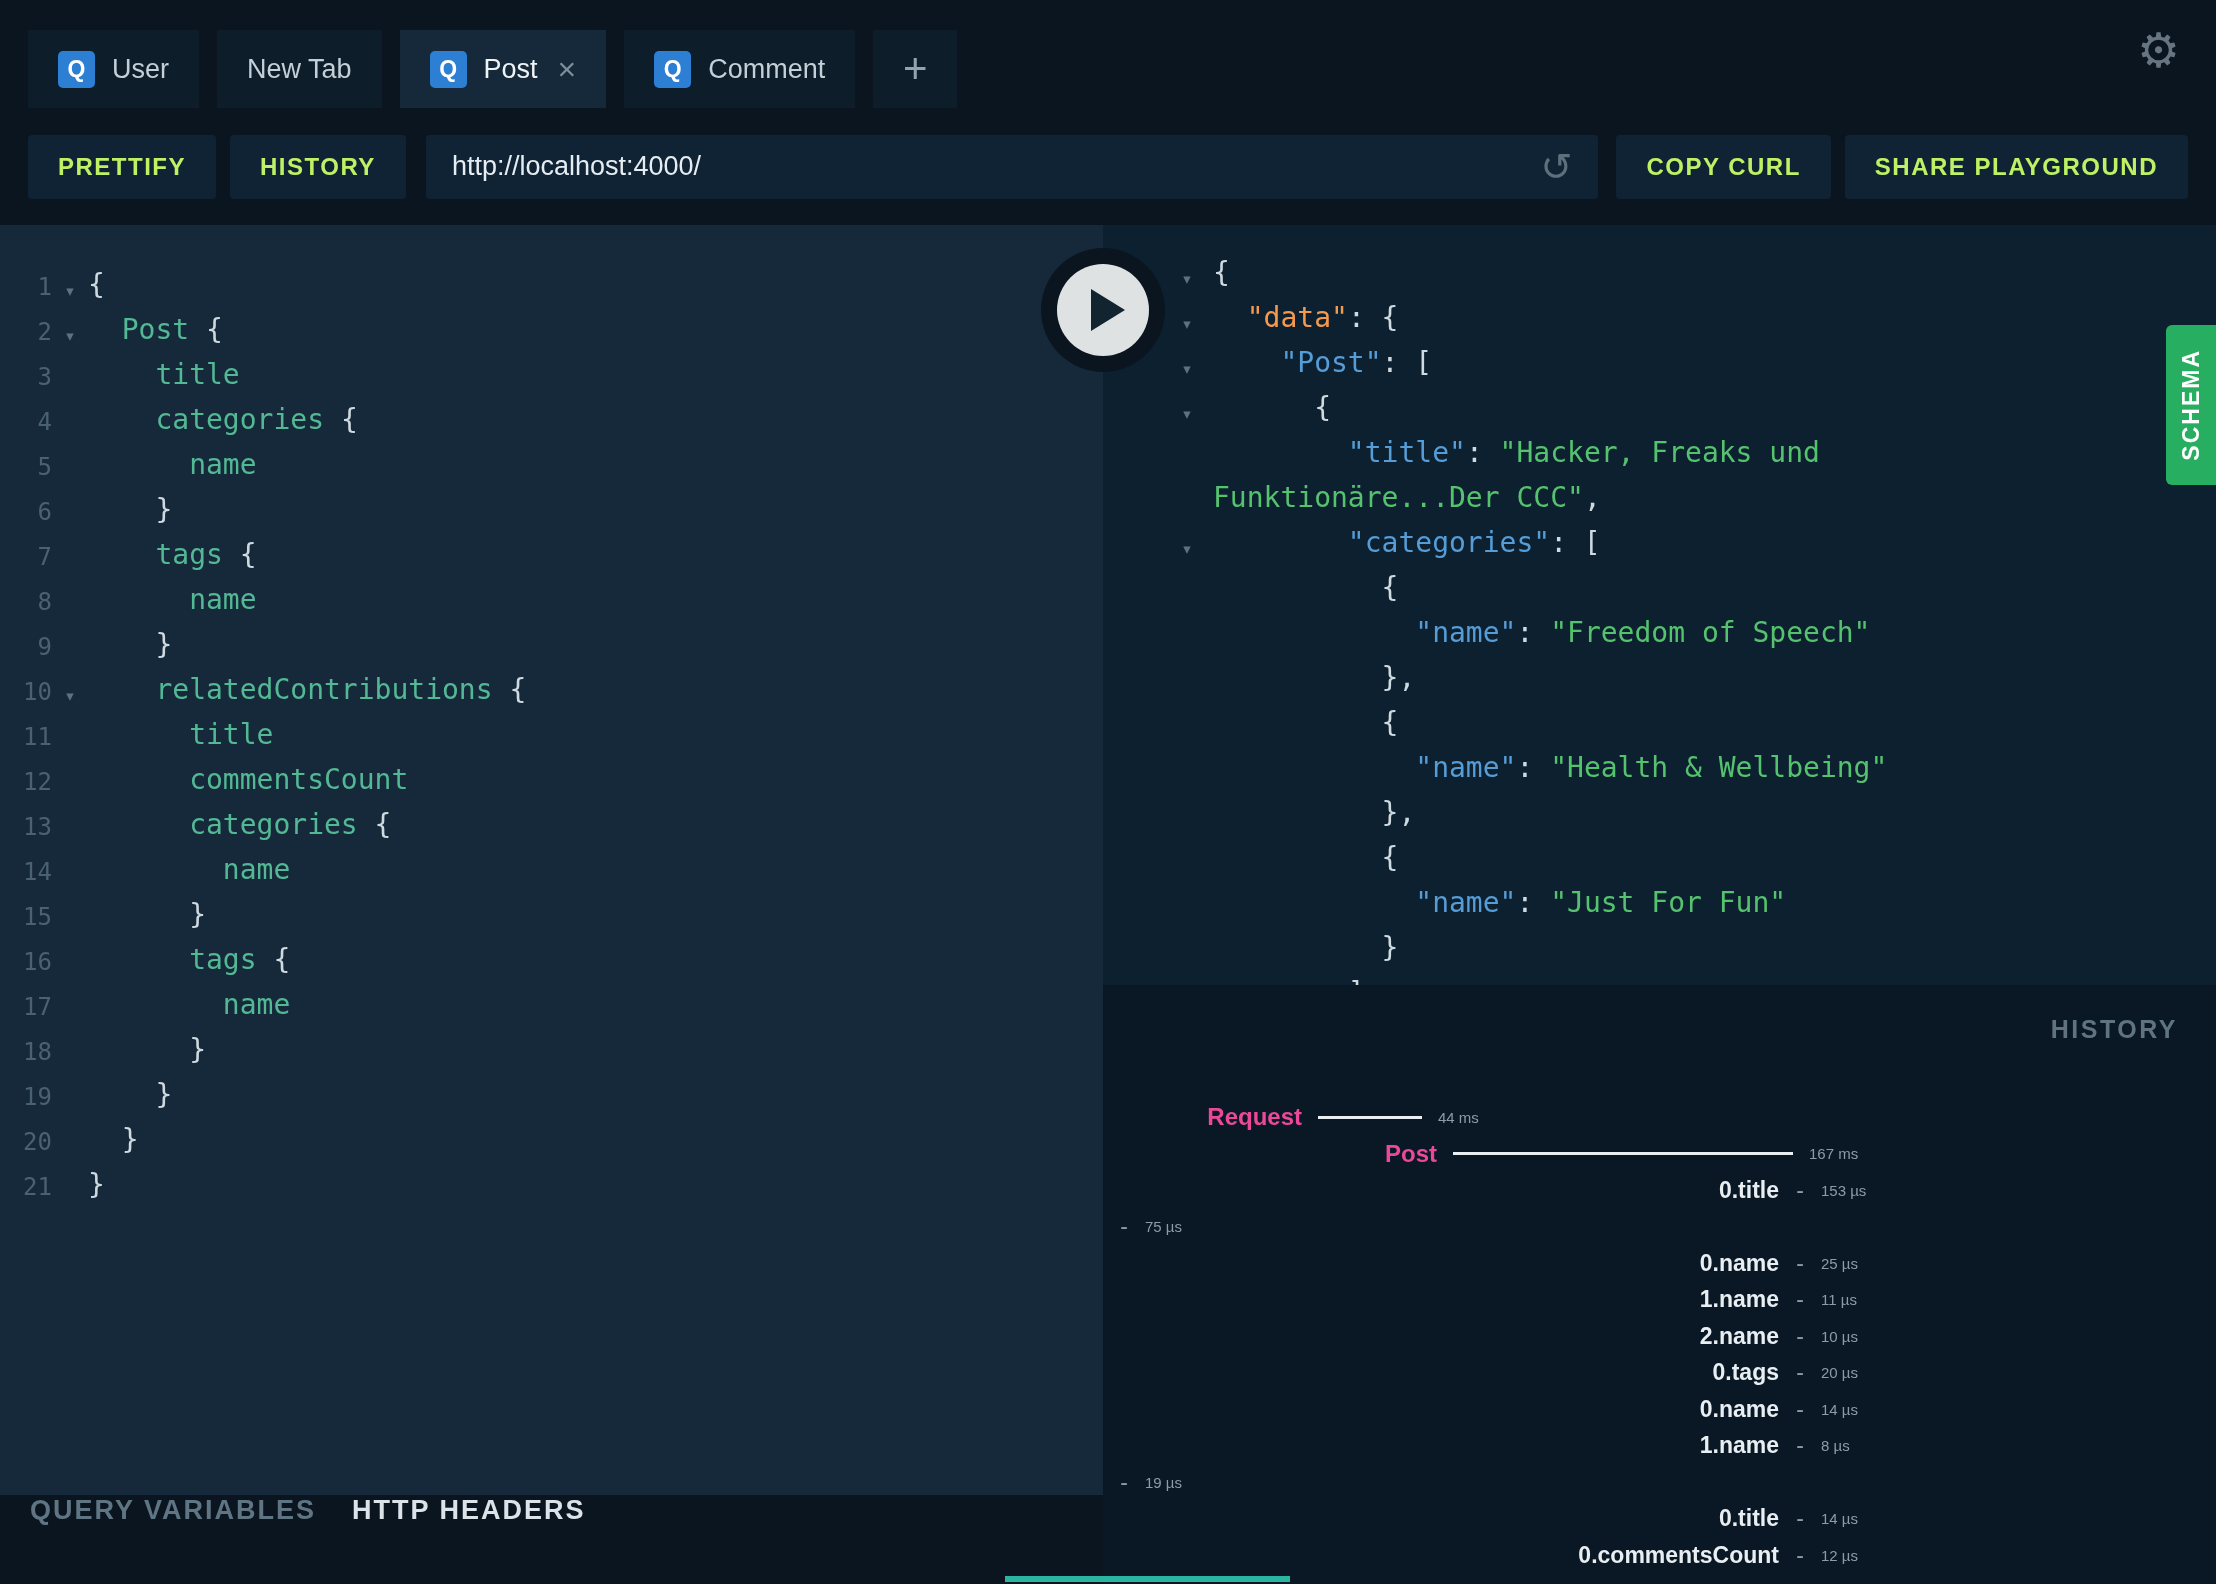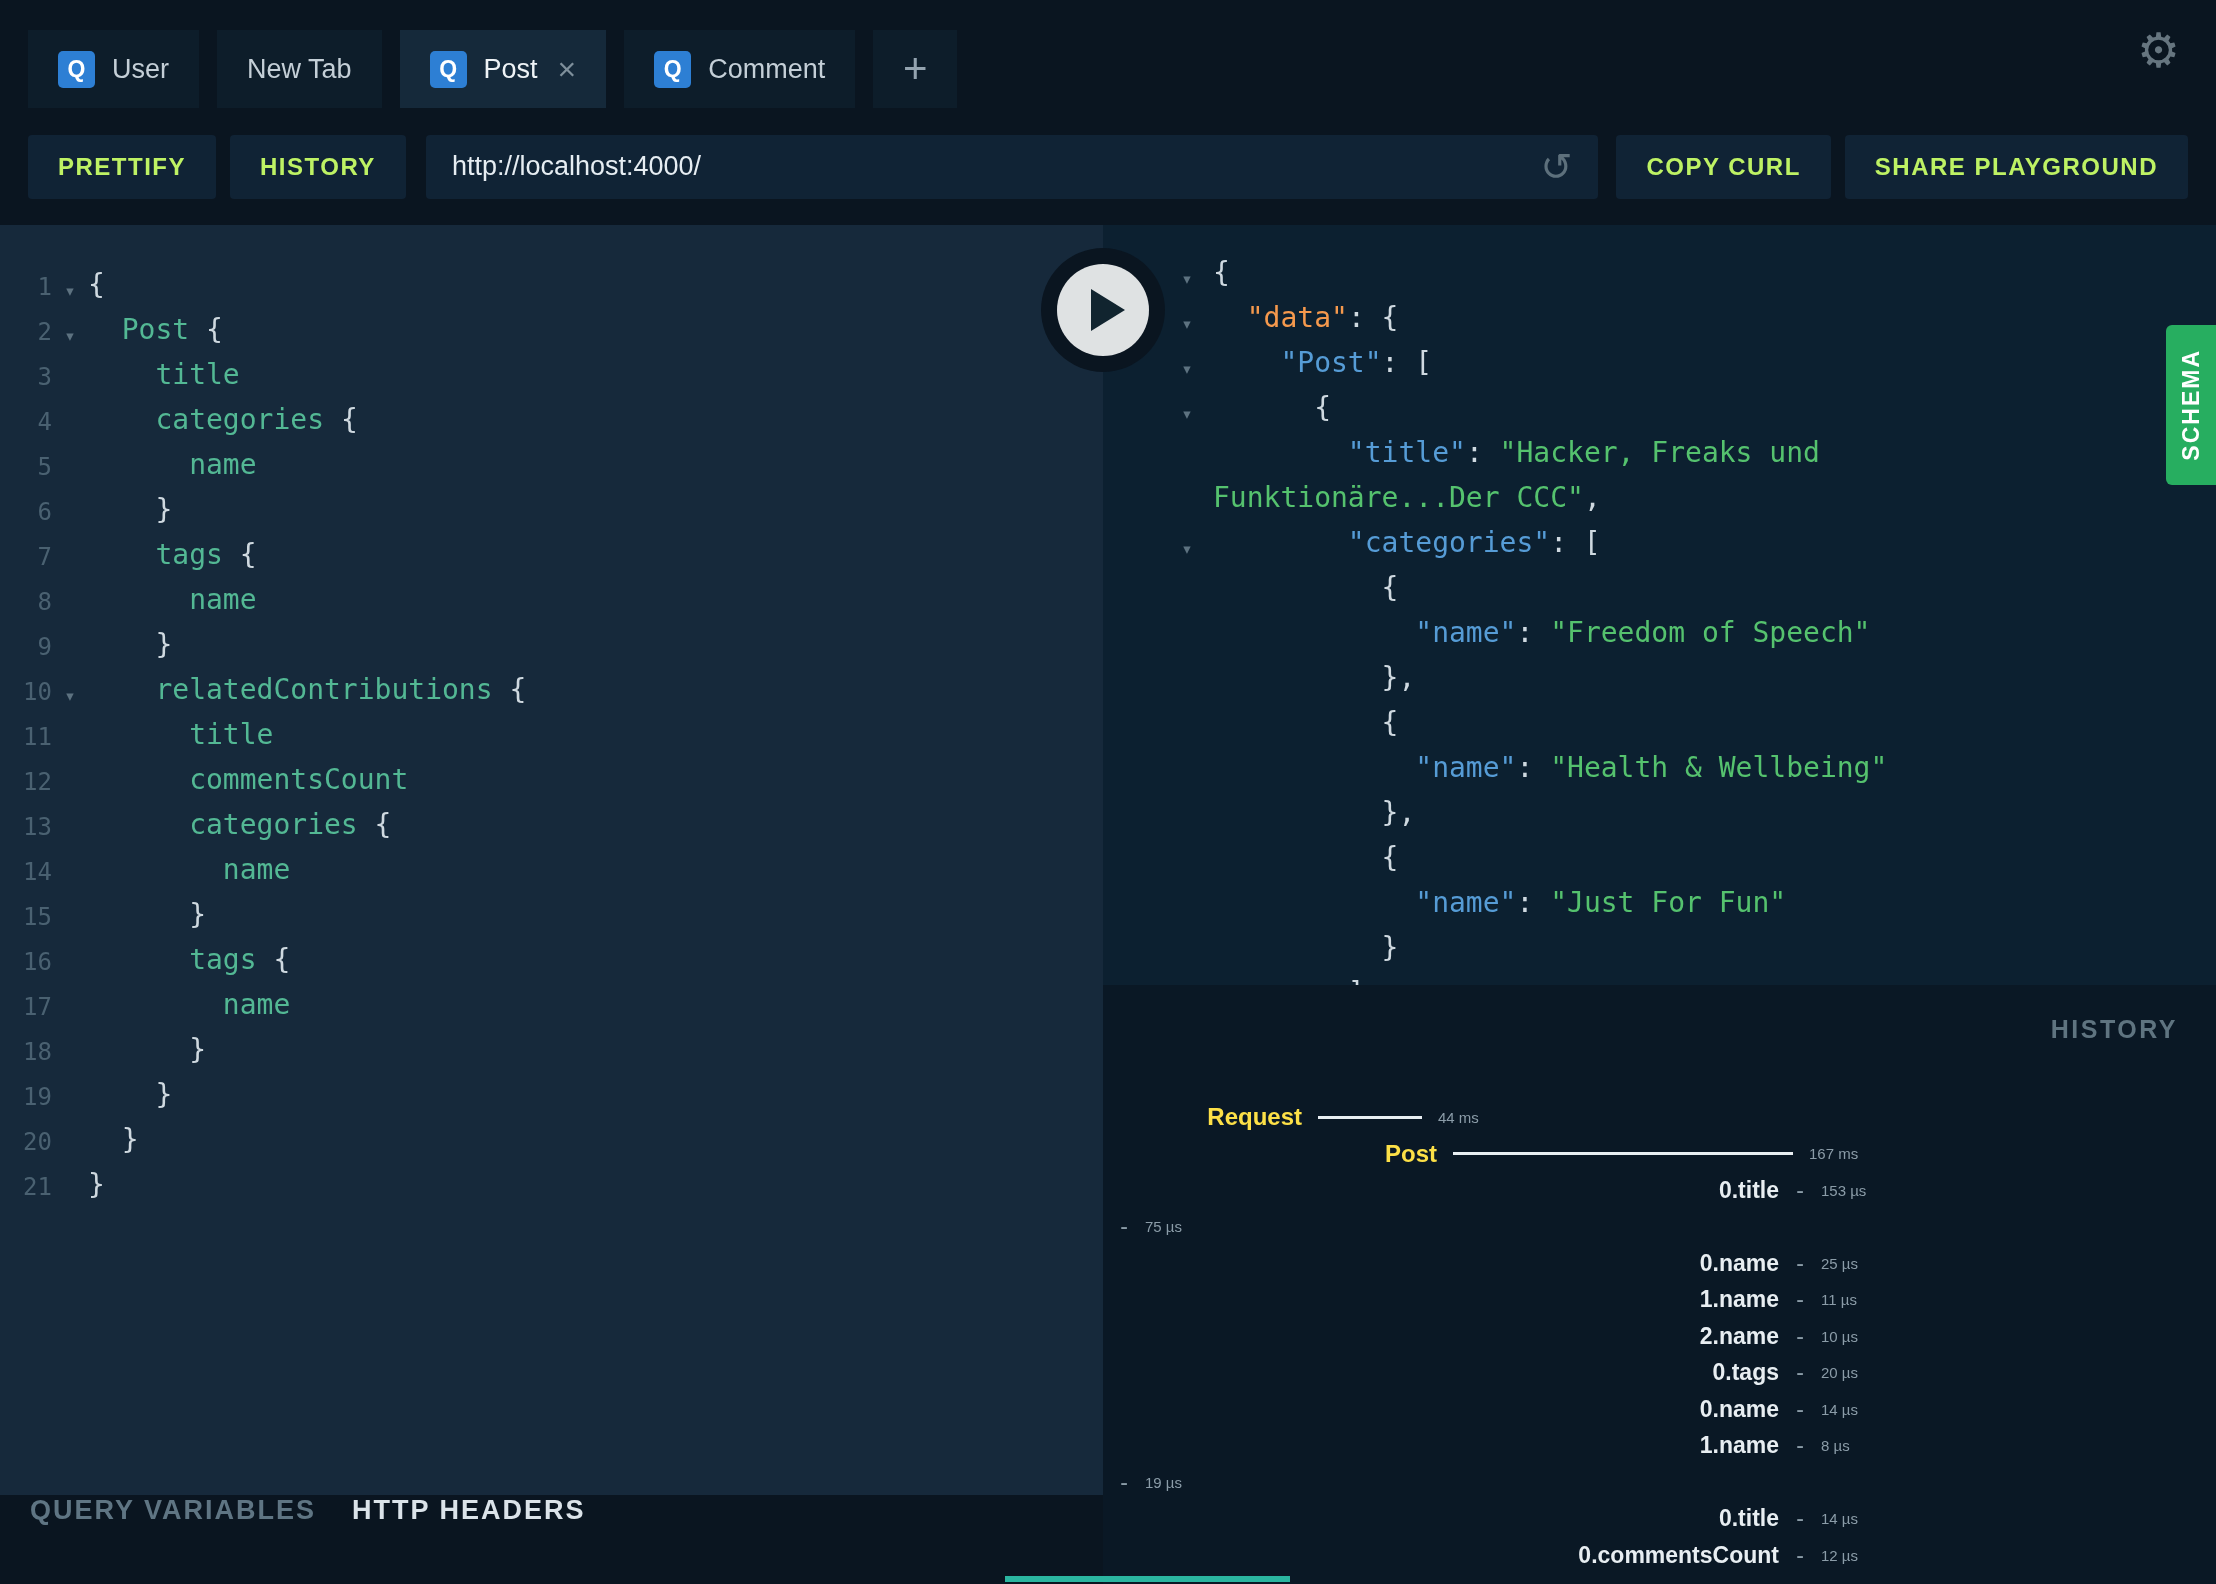--- a/index.html
+++ b/index.html
@@ -76,21 +76,21 @@
   .play-tri{width:0;height:0;border-top:21px solid transparent;border-bottom:21px solid transparent;
         border-left:34px solid #11242f;margin-left:10px;}
 
   
   .tracing-pane{position:absolute;top:985px;left:1103px;right:0;bottom:0;
                 background:var(--tracing-bg);overflow:hidden;}
   .tracing-title{position:absolute;top:30px;right:38px;color:#5f7480;font-size:25px;
                 font-weight:700;letter-spacing:2.5px;}
   .trows{position:absolute;top:114px;left:0;right:0;}
   .trow{display:flex;align-items:center;height:36.5px;}
-  .tslabel{text-align:right;color:#fde047;font-size:24px;font-weight:600;flex:none;}
+  .tslabel{text-align:right;color:#ec4899;font-size:24px;font-weight:600;flex:none;}
   .tbar{height:3px;background:#e8eef2;margin:0 16px;flex:none;}
   .tlabel{width:676px;text-align:right;color:#e8eef2;font-size:23px;font-weight:700;flex:none;}
   .tdash{width:42px;text-align:center;color:#8b9ca8;font-size:23px;flex:none;}
   .ttime{color:#8b9ca8;font-size:15px;}
   .sliver{position:absolute;left:1005px;top:1576px;width:285px;height:6px;background:#2bb5a0;z-index:10;}
 </style>
 </head>
 <body>
 
 <div class="app">

